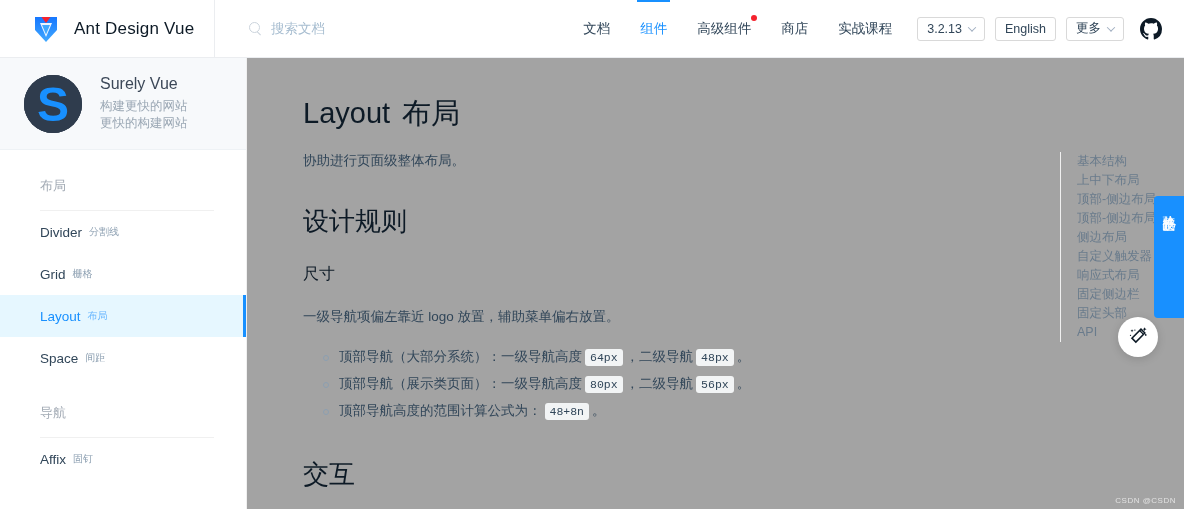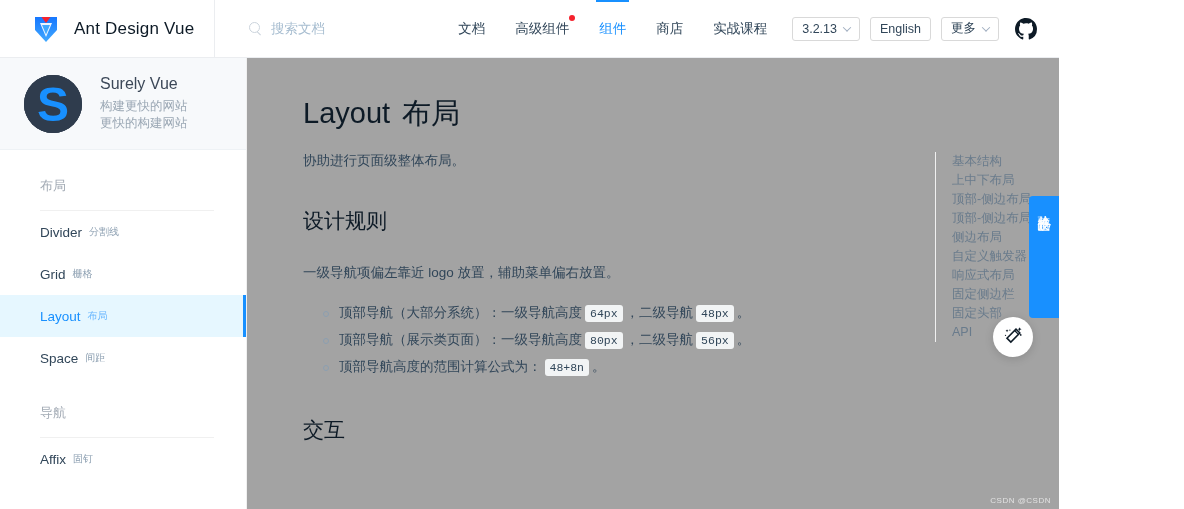--- a/index.html
+++ b/index.html
@@ -3,21 +3,21 @@
 <meta charset="utf-8">
 <style>
   * { box-sizing: border-box; margin: 0; padding: 0; }
   html, body {
     width: 1184px; height: 509px;
     overflow: hidden;
     background: #fff;
     font-family: "Liberation Sans", "DejaVu Sans", sans-serif;
     color: #314659;
   }
-  .page { position: relative; width: 1059px; height: 509px; }
+  .page { position: relative; width: 1184px; height: 509px; }
 
   
   .header {
     position: absolute; top: 0; left: 0; right: 0; height: 58px;
     background: #fff;
     border-bottom: 1px solid #ebedf0;
     display: flex; align-items: center;
     z-index: 20;
   }
   .logo-block { display: flex; align-items: center; padding-left: 32px; width: 214px; }
@@ -116,21 +116,21 @@
     position: absolute; top: 58px; left: 247px; right: 0; bottom: 0;
     background: #a3a3a3; overflow: hidden; padding: 36px 40px 0 56px;
   }
   .doc-title {
     font-size: 29px; font-weight: 500; color: #0d1a26; line-height: 38px;
     margin-bottom: 18px;
   }
   .doc-title .cn { margin-left: 12px; }
   .doc-desc { font-size: 13.5px; color: #314659; line-height: 22px; margin-bottom: 34px; }
   .h2 {
-    font-size: 21px; font-weight: 400; color: #0d1a26;
+    font-size: 26px; font-weight: 400; color: #0d1a26;
     margin-bottom: 26px; line-height: 30px;
   }
   .h3 {
     font-size: 16px; font-weight: 400; color: #0d1a26;
     margin-bottom: 20px; line-height: 24px;
   }
   .para { font-size: 13.5px; color: #314659; line-height: 22px; margin-bottom: 16px; }
   ul.rules { list-style: none; padding-left: 20px; }
   ul.rules li {
     position: relative; font-size: 13.5px; color: #314659;
@@ -218,26 +218,26 @@
 
     <div class="search-wrap">
       <span class="search-icon"></span>
       <input class="search-input" type="text" placeholder="搜索文档" style="">
     </div>
 
     <div class="nav">
       <div class="nav-item">
         <span>文档</span>
       </div>
+      <div class="nav-item active">
+        <span>组件</span>
+      </div>
       <div class="nav-item">
         <span>高级组件</span>
         <span class="nav-dot"></span>
-      </div>
-      <div class="nav-item active">
-        <span>组件</span>
       </div>
       <div class="nav-item">
         <span>商店</span>
       </div>
       <div class="nav-item">
         <span>实战课程</span>
       </div>
 
       <div class="ctrl">
         <span>3.2.13</span>
@@ -329,20 +329,21 @@
   <div class="main">
 
     <div class="doc-title">
       <span>Layout</span><span class="cn">布局</span>
     </div>
 
     <div class="doc-desc">协助进行页面级整体布局。</div>
 
     <div class="h2">设计规则</div>
 
+    <div class="h3">尺寸</div>
 
     <div class="para">一级导航项偏左靠近 logo 放置，辅助菜单偏右放置。</div>
 
     <ul class="rules">
       <li>
         <span>顶部导航（大部分系统）：一级导航高度</span><code class="inline">64px</code><span>，二级导航</span><code class="inline">48px</code><span>。</span>
       </li>
       <li>
         <span>顶部导航（展示类页面）：一级导航高度</span><code class="inline">80px</code><span>，二级导航</span><code class="inline">56px</code><span>。</span>
       </li>

